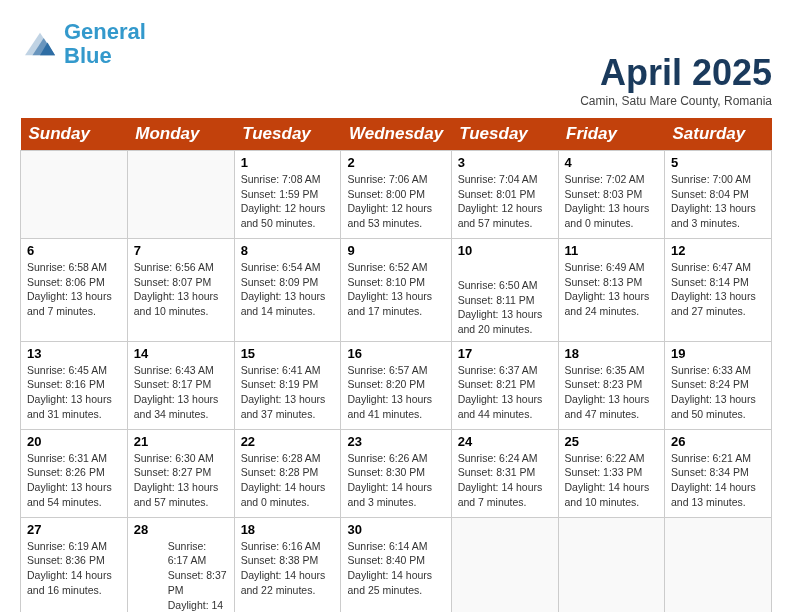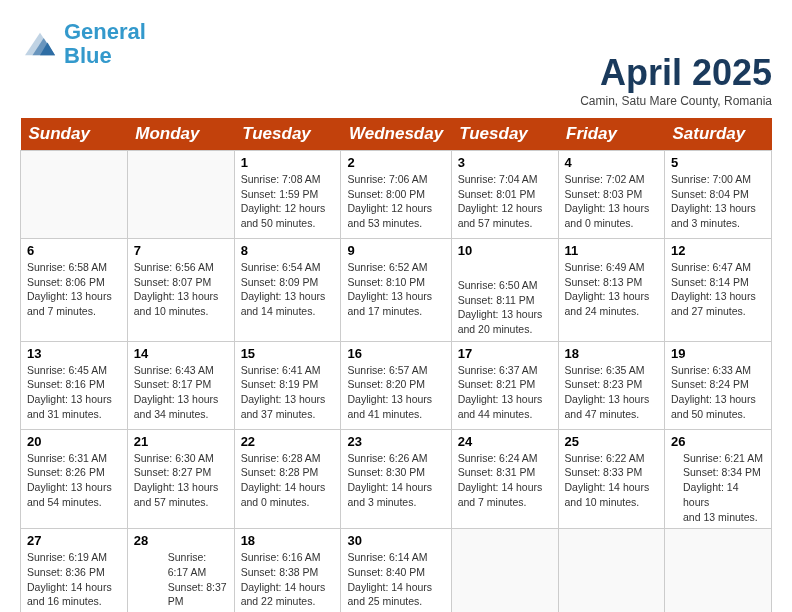--- a/index.html
+++ b/index.html
@@ -289,27 +289,27 @@
         <td>
           <div class="day-num">24</div>
           <div class="day-info" style="white-space: pre-line;">Sunrise: 6:24 AM
 Sunset: 8:31 PM
 Daylight: 14 hours
 and 7 minutes.</div>
         </td>
         <td>
           <div class="day-num">25</div>
           <div class="day-info" style="white-space: pre-line;">Sunrise: 6:22 AM
-Sunset: 8:33 PM
+Sunset: 1:33 PM
 Daylight: 14 hours
 and 10 minutes.</div>
         </td>
         <td>
           <div class="day-num">26</div>
-          <div class="day-info" style="white-space: pre-line; margin-left: 12px;">Sunrise: 6:21 AM
+          <div class="day-info" style="white-space: pre-line;">Sunrise: 6:21 AM
 Sunset: 8:34 PM
 Daylight: 14 hours
 and 13 minutes.</div>
         </td>
       </tr>
       <tr>
         <td>
           <div class="day-num">27</div>
           <div class="day-info" style="white-space: pre-line;">Sunrise: 6:19 AM
 Sunset: 8:36 PM

